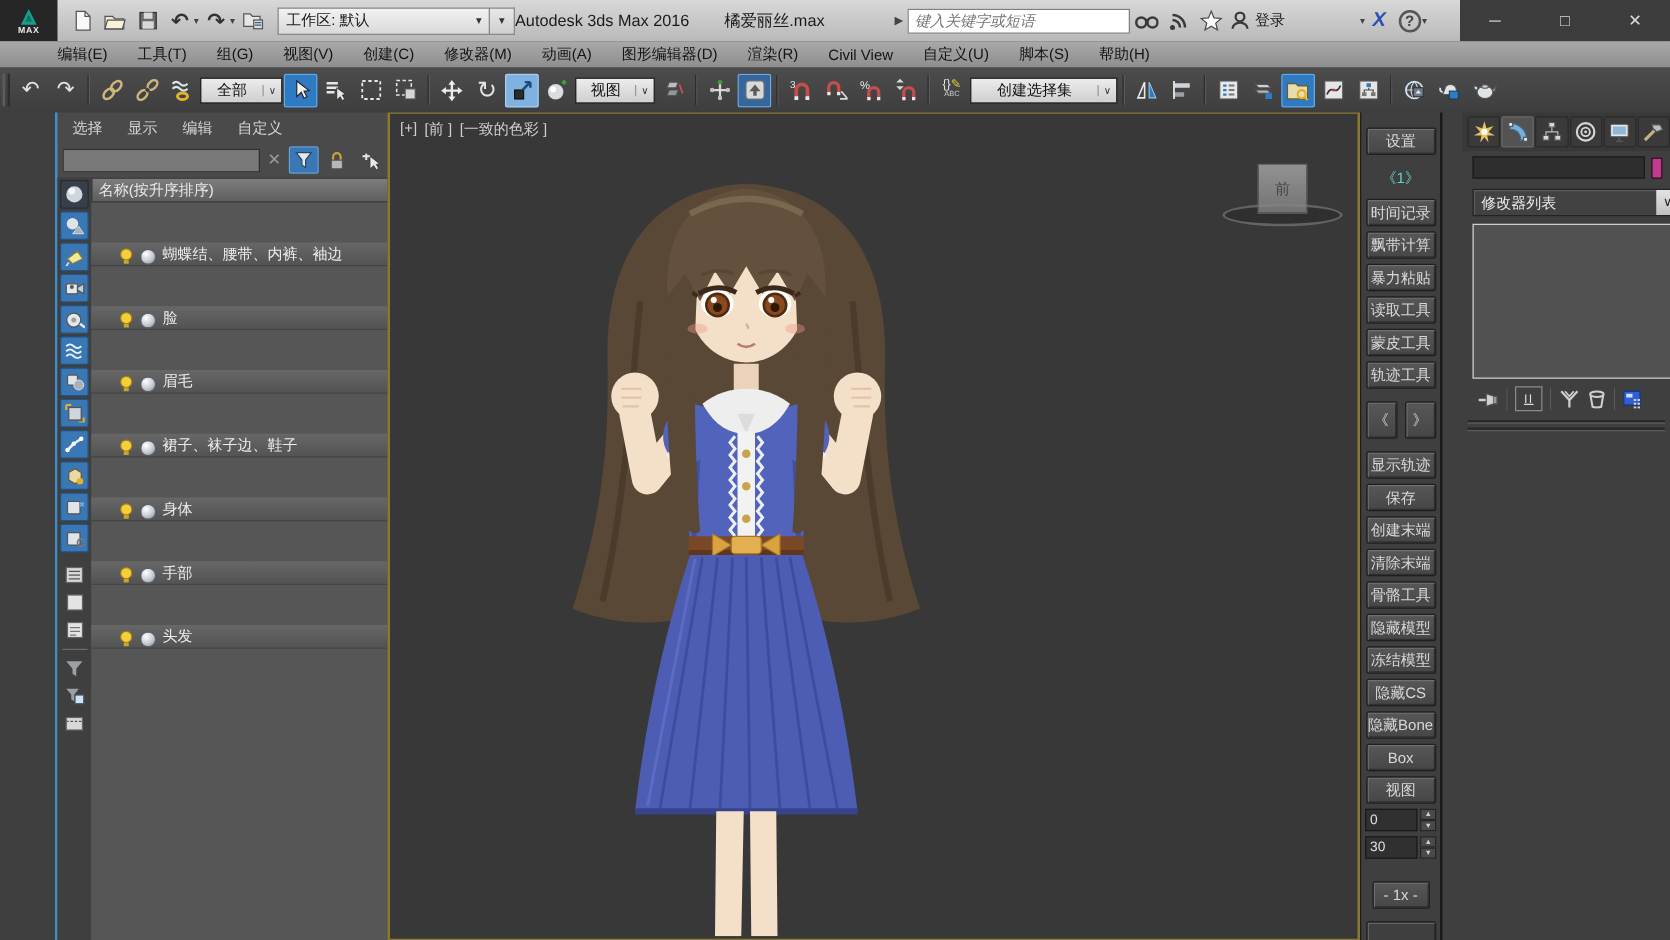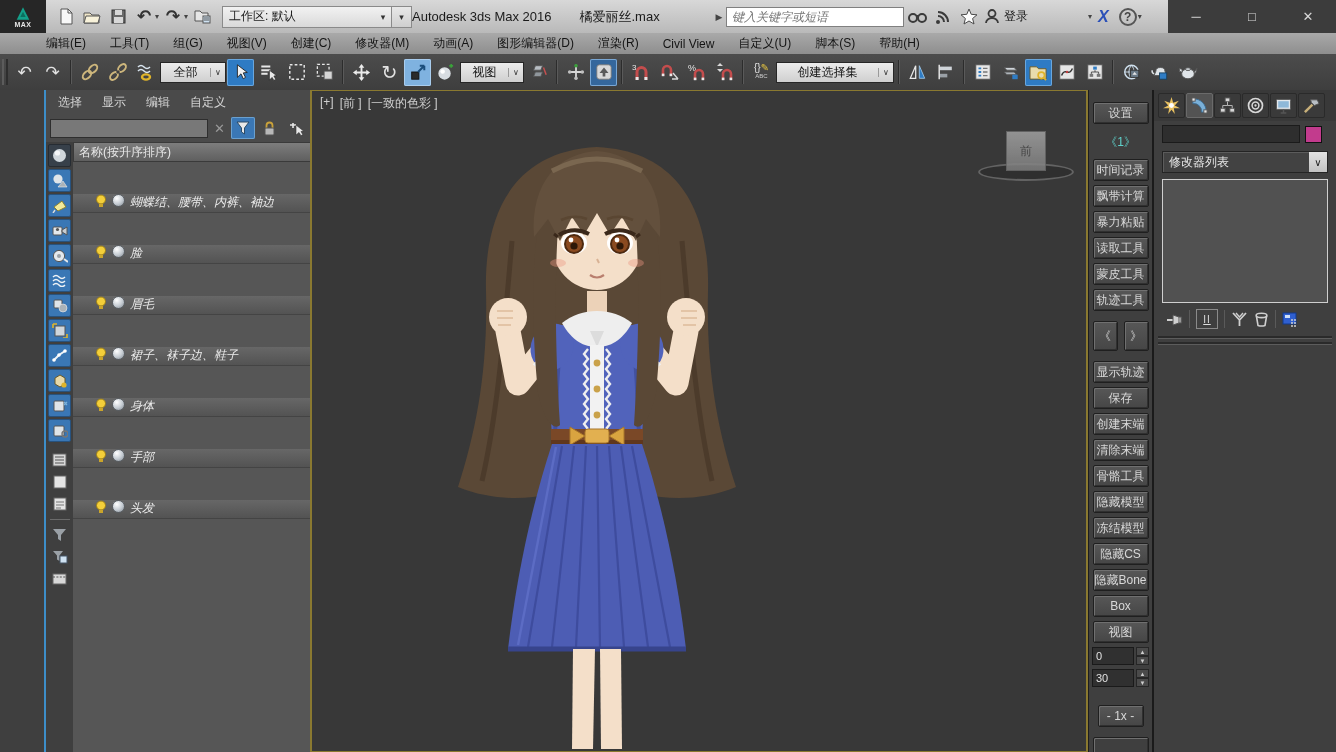--- a/index.html
+++ b/index.html
@@ -79,22 +79,22 @@
     display:flex; align-items:center; justify-content:center; cursor:pointer; flex:none; }
   .flt.off { background:#37404a; border-color:#262c33; }
   .fplain { width:23px; height:20px; display:flex; align-items:center; justify-content:center;
     cursor:pointer; flex:none; }
   .fdiv { width:20px; height:1px; background:#6a6a6a; margin:3px 0; }
   .ex-list { flex:1; display:flex; flex-direction:column; background:#565656;gap:32px; }
   .ex-header { height:20px; background:linear-gradient(#7d7d7d,#5f5f5f); border:1px solid #3a3a3a;
     display:flex; align-items:center; font-size:12px; color:#e8e8e8; padding:0 5px; cursor:pointer; }
   .ex-header .hlabel { flex:1; }
   .ex-header .sort { font-size:8px; color:#cfcfcf; }
-  .ex-row { height:19px; display:flex; align-items:flex-start; gap:5px; padding-left:22px;
-    background:linear-gradient(#676767,#535353); border-bottom:1px solid #444; cursor:pointer;font-style:italic; }
+  .ex-row { height:19px; display:flex; align-items:flex-end; gap:5px; padding-left:22px;
+    background:linear-gradient(#676767,#535353); border-bottom:1px solid #444; cursor:pointer; }
   .ex-row .lbl { font-size:12px; color:#ececec; white-space:nowrap; }
   .sphere { width:13px; height:13px; border-radius:50%; flex:none;
     background:radial-gradient(circle at 35% 30%, #ffffff, #c3cad1 55%, #7e858c); border:1px solid #5b6065; }
 
   
   .viewport { position:absolute; left:310px; top:90px; width:778px; height:662px; background:#383838;
     border:2px solid #8a7930; border-top-width:1px; border-bottom-width:1px; }
   .vp-label { position:absolute; left:8px; top:4px; display:flex; gap:6px; font-size:12px; color:#cfcfcf; }
   .vp-label span { cursor:pointer; }
   .viewcube { position:absolute; left:694px; top:40px; width:40px; height:40px;
@@ -118,21 +118,21 @@
   .spinfield { width:42px; height:18px; background:#303030; border:1px solid #1a1a1a; color:#e0e0e0;
     font-size:11px; padding:0 3px; font-family:"Liberation Sans","DejaVu Sans",sans-serif; }
   .spinarrows { display:flex; flex-direction:column; margin-left:2px; }
   .spinarrows span { font-size:6px; color:#cfcfcf; background:#4a4a4a; border:1px solid #262626;
     width:13px; height:9px; display:flex; align-items:center; justify-content:center; cursor:pointer; }
   .emptybox { width:56px; height:24px; border:1px solid #1f1f1f;
     box-shadow:inset 1px 1px 0 #707070, inset -1px -1px 0 #303030; border-radius:2px; margin-top:6px; flex:none; }
 
   
   .cpanel { position:absolute; left:1152px; top:90px; width:184px; height:662px; background:#3f3f3f;
-    border-left:2px solid #1a1a1a; }
+    border-left:2px solid #1a1a1a;padding-left:16px; }
   .cp-tabs { display:flex; gap:1px; padding:3px 0 3px 4px; background:#393939; }
   .cp-tab { width:27px; height:25px; background:#3a3a3a; border:1px solid #2a2a2a; border-radius:2px;
     display:flex; align-items:center; justify-content:center; cursor:pointer; }
   .cp-tab.sel { background:#535353; border-color:#6a6a6a; }
   .cp-name-row { display:flex; align-items:center; gap:5px; padding:4px 6px 2px 8px; }
   .cp-name { width:138px; height:18px; background:#2e2e2e; border:1px solid #1b1b1b; }
   .cp-swatch { width:17px; height:17px; background:#c23b8d; border:1px solid #111; cursor:pointer; }
   .cp-combo { margin:6px 6px 6px 8px; width:166px; height:22px; background:#424242;
     border:1px solid #242424; box-shadow:inset 1px 1px 0 #5c5c5c; display:flex; align-items:center; cursor:pointer; }
   .cp-combo .val { flex:1; font-size:12px; color:#e8e8e8; padding-left:6px; }

